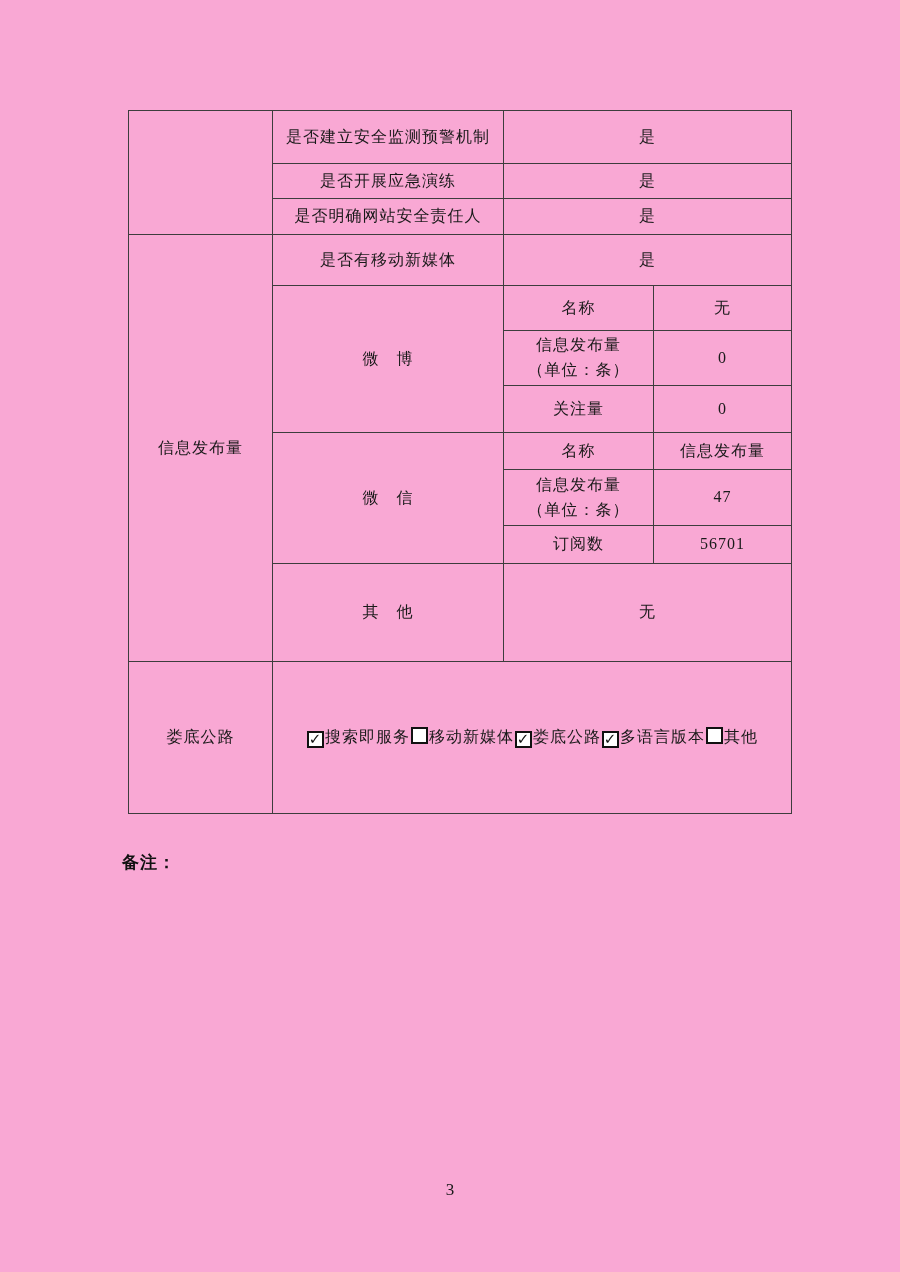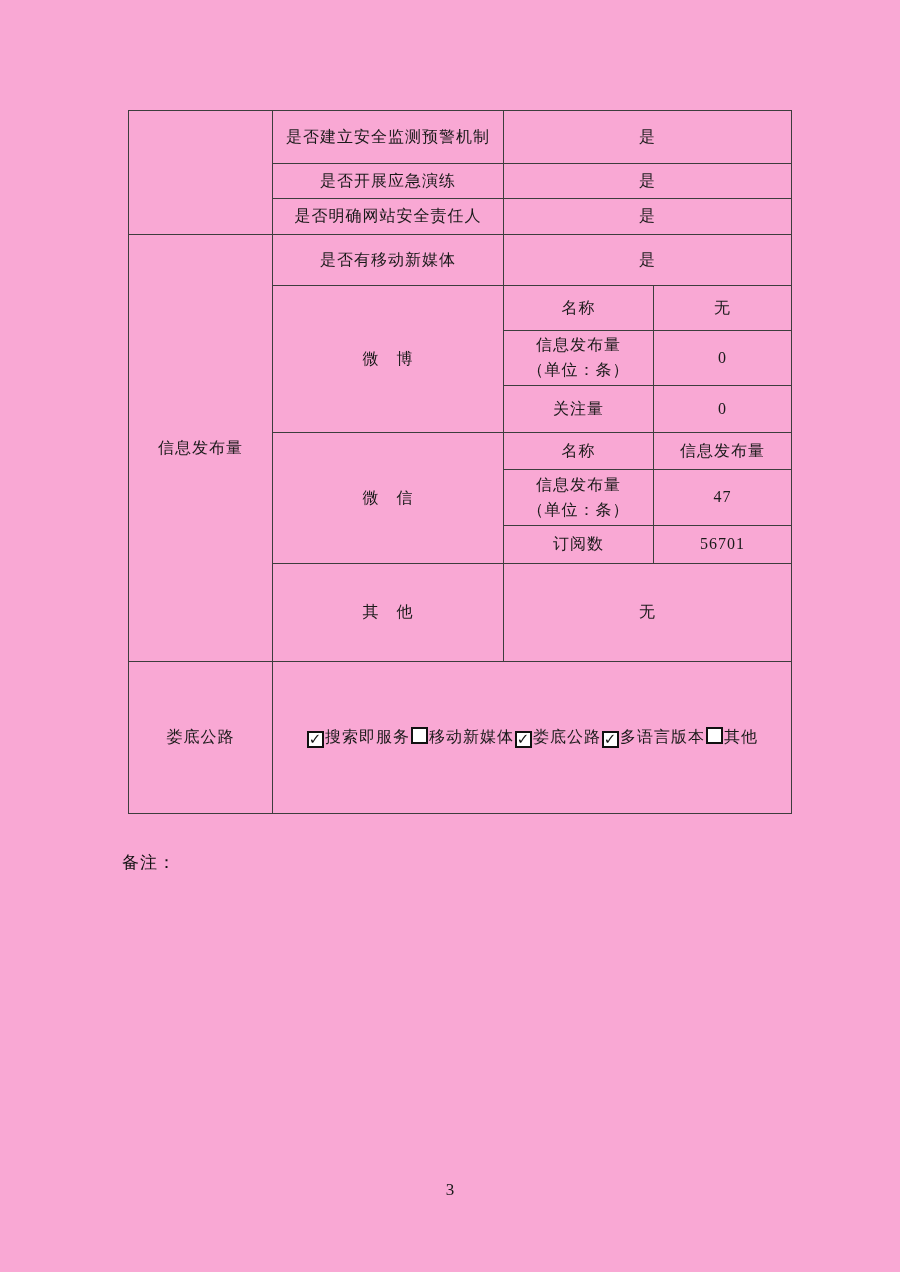--- a/index.html
+++ b/index.html
@@ -51,21 +51,21 @@
   }
   .cbx-label {
     letter-spacing: 1px;
     margin-top: 21px;
   }
   .notes {
     position: absolute;
     left: 122px;
     top: 851px;
     font-size: 17px;
-    font-weight: normal;
+    font-weight: bold;
     letter-spacing: 1px;
     color: #111;
   }
   .page-number {
     position: absolute;
     left: 0;
     right: 0;
     top: 1180px;
     text-align: center;
     font-size: 17px;

